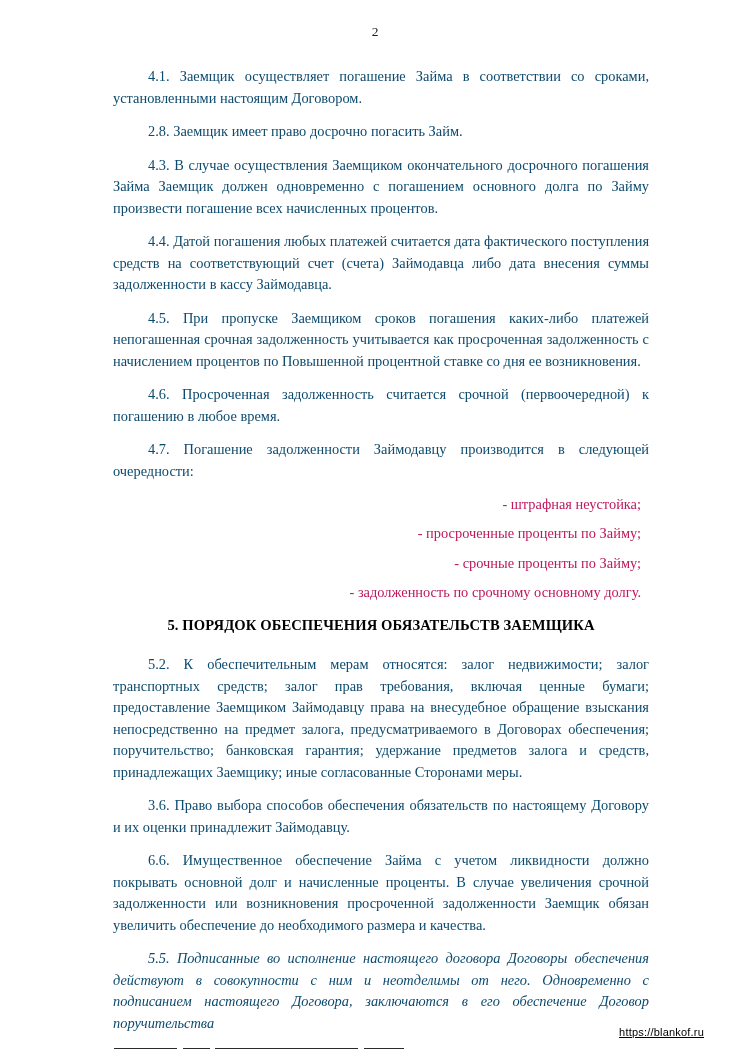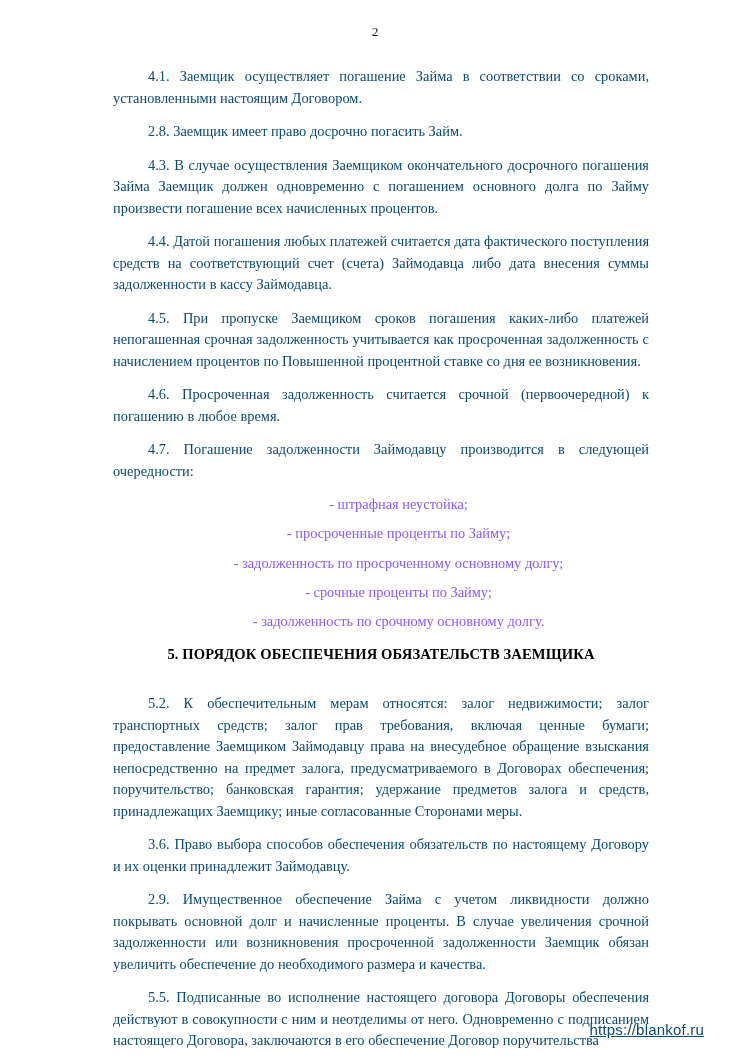--- a/index.html
+++ b/index.html
@@ -47,26 +47,26 @@
   .list-block {
     margin: 0 0 10px 0;
     padding: 0;
     list-style: none;
   }
   .list-block li {
     margin: 8px;
     padding: 0 0 0 35px;
     font-size: 14.4px;
     line-height: 21.3px;
-    text-align: center;
-    color: #8b5cf6;
+    text-align: right;
+    color: #be185d;
     white-space: nowrap;
   }
   h2.section-heading {
-    margin: 12px 0 28px 0;
+    margin: 12px 0 18px 0;
     font-size: 14.6px;
     line-height: 21px;
     font-weight: bold;
     text-align: center;
     text-indent: 0;
     color: #000000;
     letter-spacing: 0.1px;
   }
   .fill-line {
     margin: 0;
@@ -85,23 +85,23 @@
     margin: 0 1px;
   }
   .b-short { width: 63px; }
   .b-tiny  { width: 27px; }
   .b-long  { width: 143px; }
   .b-mid   { width: 40px; }
   .watermark {
     position: absolute;
     right: 46px;
     bottom: 22px;
-    font-size: 15px;
+    font-size: 11px;
     font-family: "Liberation Sans", "DejaVu Sans", sans-serif;
-    color: #0c4a6e;
+    color: #000000;
     text-decoration: underline;
     letter-spacing: 0.2px;
     white-space: nowrap;
   }
 </style>
 </head>
 <body>
 
 <div class="page">
 
@@ -113,32 +113,31 @@
     <p class="para">2.8. Заемщик имеет право досрочно погасить Займ.</p>
     <p class="para">4.3. В случае осуществления Заемщиком окончательного досрочного погашения Займа Заемщик должен одновременно с погашением основного долга по Займу произвести погашение всех начисленных процентов.</p>
     <p class="para">4.4. Датой погашения любых платежей считается дата фактического поступления средств на соответствующий счет (счета) Займодавца либо дата внесения суммы задолженности в кассу Займодавца.</p>
     <p class="para">4.5. При пропуске Заемщиком сроков погашения каких-либо платежей непогашенная срочная задолженность учитывается как просроченная задолженность с начислением процентов по Повышенной процентной ставке со дня ее возникновения.</p>
     <p class="para">4.6. Просроченная задолженность считается срочной (первоочередной) к погашению в любое время.</p>
     <p class="para">4.7. Погашение задолженности Займодавцу производится в следующей очередности:</p>
 
     <ul class="list-block">
       <li>- штрафная неустойка;</li>
       <li>- просроченные проценты по Займу;</li>
-      <li>- задолженность по просроченному основному долгу;</li>
       <li>- срочные проценты по Займу;</li>
       <li>- задолженность по срочному основному долгу.</li>
     </ul>
 
     <h2 class="section-heading">5. ПОРЯДОК ОБЕСПЕЧЕНИЯ ОБЯЗАТЕЛЬСТВ ЗАЕМЩИКА</h2>
 
     <p class="para">5.2. К обеспечительным мерам относятся: залог недвижимости; залог транспортных средств; залог прав требования, включая ценные бумаги; предоставление Заемщиком Займодавцу права на внесудебное обращение взыскания непосредственно на предмет залога, предусматриваемого в Договорах обеспечения; поручительство; банковская гарантия; удержание предметов залога и средств, принадлежащих Заемщику; иные согласованные Сторонами меры.</p>
     <p class="para">3.6. Право выбора способов обеспечения обязательств по настоящему Договору и их оценки принадлежит Займодавцу.</p>
-    <p class="para">2.9. Имущественное обеспечение Займа с учетом ликвидности должно покрывать основной долг и начисленные проценты. В случае увеличения срочной задолженности или возникновения просроченной задолженности Заемщик обязан увеличить обеспечение до необходимого размера и качества.</p>
+    <p class="para">6.6. Имущественное обеспечение Займа с учетом ликвидности должно покрывать основной долг и начисленные проценты. В случае увеличения срочной задолженности или возникновения просроченной задолженности Заемщик обязан увеличить обеспечение до необходимого размера и качества.</p>
 
-    <p class="para" style="margin-bottom:0;">5.5. Подписанные во исполнение настоящего договора Договоры обеспечения действуют в совокупности с ним и неотделимы от него. Одновременно с подписанием настоящего Договора, заключаются в его обеспечение Договор поручительства</p>
+    <p class="para" style="margin-bottom:0;font-style:italic;">5.5. Подписанные во исполнение настоящего договора Договоры обеспечения действуют в совокупности с ним и неотделимы от него. Одновременно с подписанием настоящего Договора, заключаются в его обеспечение Договор поручительства</p>
 
     <p class="fill-line"><span class="blank b-short"></span> <span class="blank b-tiny"></span> <span class="blank b-long"></span> <span class="blank b-mid"></span> </p>
 
   </div>
 
   <div class="watermark">https://blankof.ru</div>
 
 </div>
 
 </body></html>

